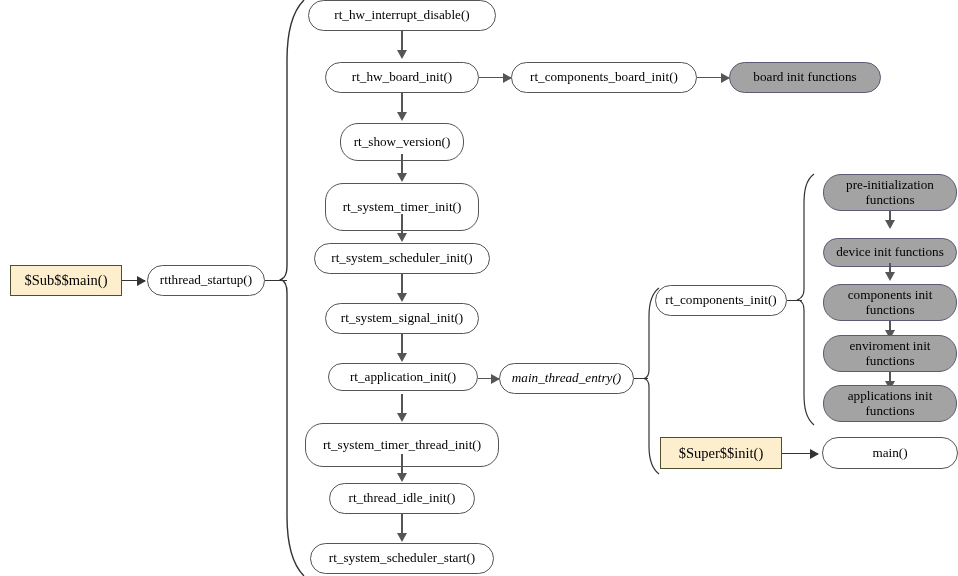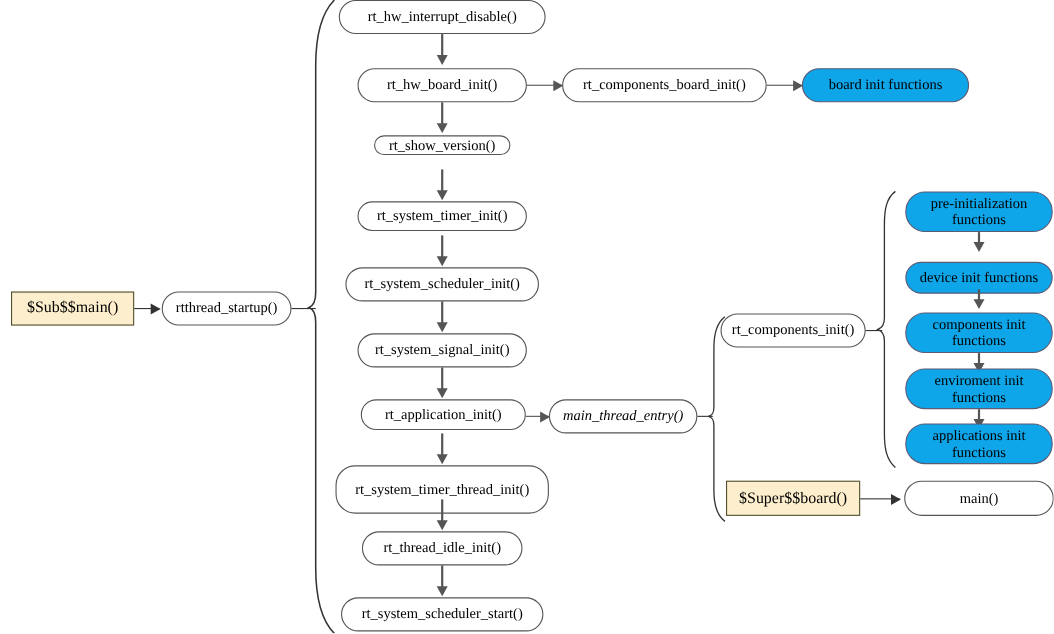--- a/index.html
+++ b/index.html
@@ -30,21 +30,21 @@
     white-space: pre-line;
   }
   
   .rounded {
     border: 1.3px solid #555555;
     border-radius: 18px;
     background: #ffffff;
     font-size: 13.2px;
   }
   .rounded.blue {
-    background: #0ea5e9;
+    background: #a3a3a3;
     border-color: #5b5b74;
   }
   
   .rect {
     border: 1.3px solid #4f4f2f;
     border-radius: 0;
     background: #fdeecd;
     font-size: 14.5px;
   }
   
@@ -115,25 +115,25 @@
   <div class="line vline" style="left:401px; top:31px; height:21px;"></div>
   <div class="arrow arrow-down" style="left:397px; top:50px;"></div>
 
   <div class="node rounded" style="left:325px; top:62px; width:154px; height:31px;">rt_hw_board_init()</div>
   <div class="line vline" style="left:401px; top:93px; height:21px;"></div>
   <div class="arrow arrow-down" style="left:397px; top:112px;"></div>
 
   <div class="line hline" style="left:479px; top:76.5px; width:32px;"></div>
   <div class="arrow arrow-right" style="left:503px; top:72.5px;"></div>
 
-  <div class="node rounded" style="left:340px; top:123px; width:124px; height:18px;">rt_show_version()</div>
+  <div class="node rounded" style="left:340px; top:123px; width:124px; height:38px;">rt_show_version()</div>
   <div class="line vline" style="left:401px; top:154px; height:21px;"></div>
   <div class="arrow arrow-down" style="left:397px; top:173px;"></div>
 
-  <div class="node rounded" style="left:325px; top:183px; width:154px; height:27px;">rt_system_timer_init()</div>
+  <div class="node rounded" style="left:325px; top:183px; width:154px; height:48px;">rt_system_timer_init()</div>
   <div class="line vline" style="left:401px; top:214px; height:21px;"></div>
   <div class="arrow arrow-down" style="left:397px; top:233px;"></div>
 
   <div class="node rounded" style="left:314px; top:243px; width:176px; height:31px;">rt_system_scheduler_init()</div>
   <div class="line vline" style="left:401px; top:274px; height:21px;"></div>
   <div class="arrow arrow-down" style="left:397px; top:293px;"></div>
 
   <div class="node rounded" style="left:325px; top:303px; width:154px; height:31px;">rt_system_signal_init()</div>
   <div class="line vline" style="left:401px; top:334px; height:21px;"></div>
   <div class="arrow arrow-down" style="left:397px; top:353px;"></div>
@@ -203,18 +203,18 @@
   <div class="arrow arrow-down" style="left:885px; top:330px;"></div>
 
   <div class="node rounded blue" style="left:823px; top:335px; width:134px; height:37px;">enviroment init
 functions</div>
   <div class="line vline" style="left:889px; top:372px; height:12px;"></div>
   <div class="arrow arrow-down" style="left:885px; top:381px;"></div>
 
   <div class="node rounded blue" style="left:823px; top:385px; width:134px; height:37px;">applications init
 functions</div>
 
-  <div class="node rect" style="left:660px; top:437px; width:122px; height:32px;">$Super$$board()</div>
+  <div class="node rect" style="left:660px; top:437px; width:122px; height:32px;">$Super$$init()</div>
   <div class="line hline dark" style="left:782px; top:452.5px; width:36px;"></div>
   <div class="arrow arrow-right dark" style="left:810px; top:448.5px;"></div>
   <div class="node rounded" style="left:822px; top:437px; width:136px; height:32px;">main()</div>
 
 </div>
 
 </body></html>

